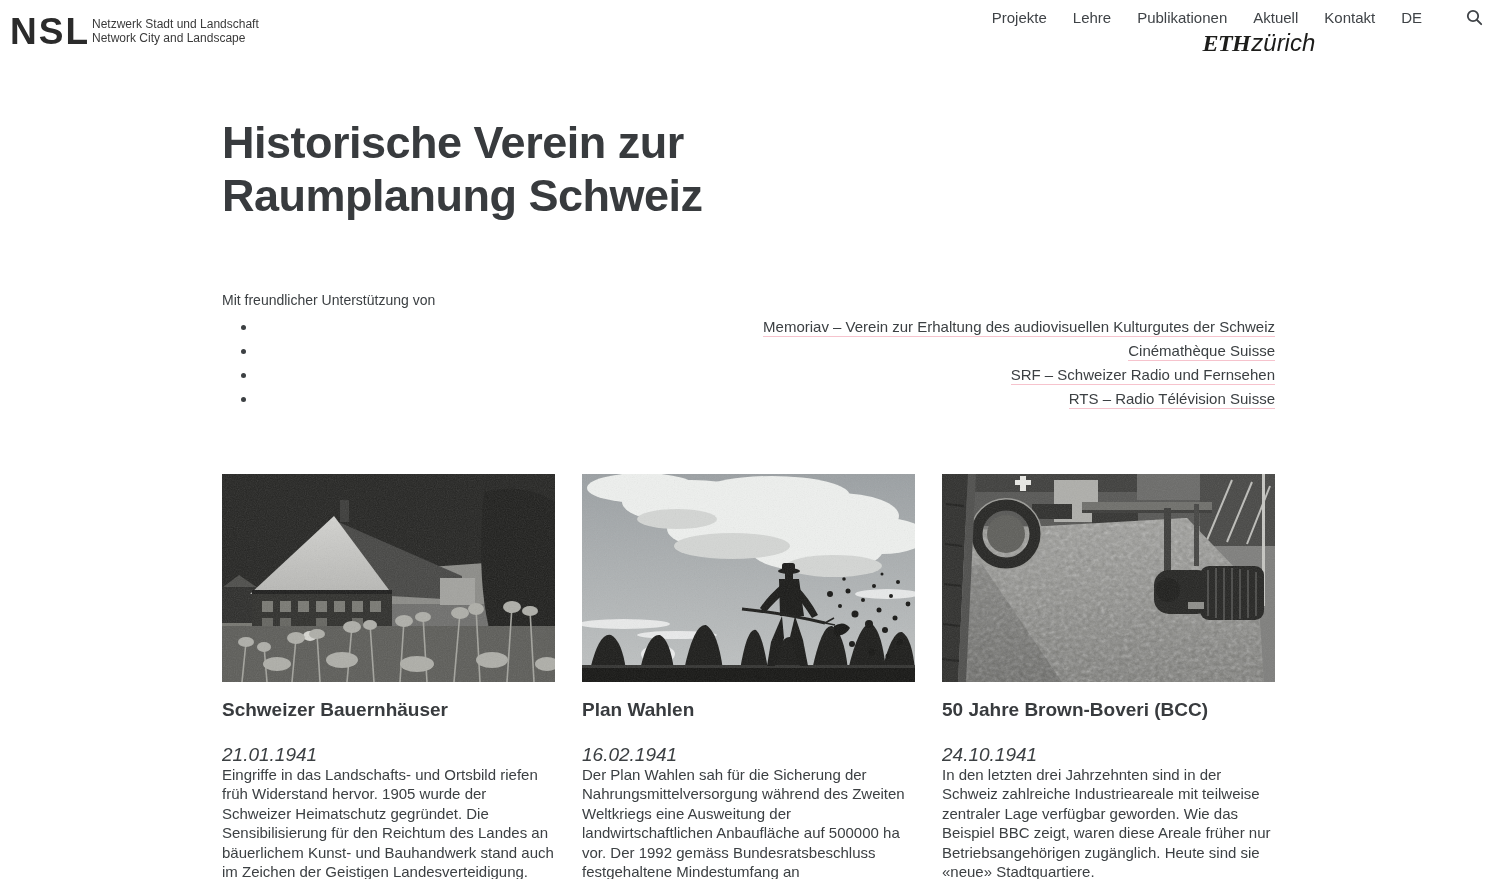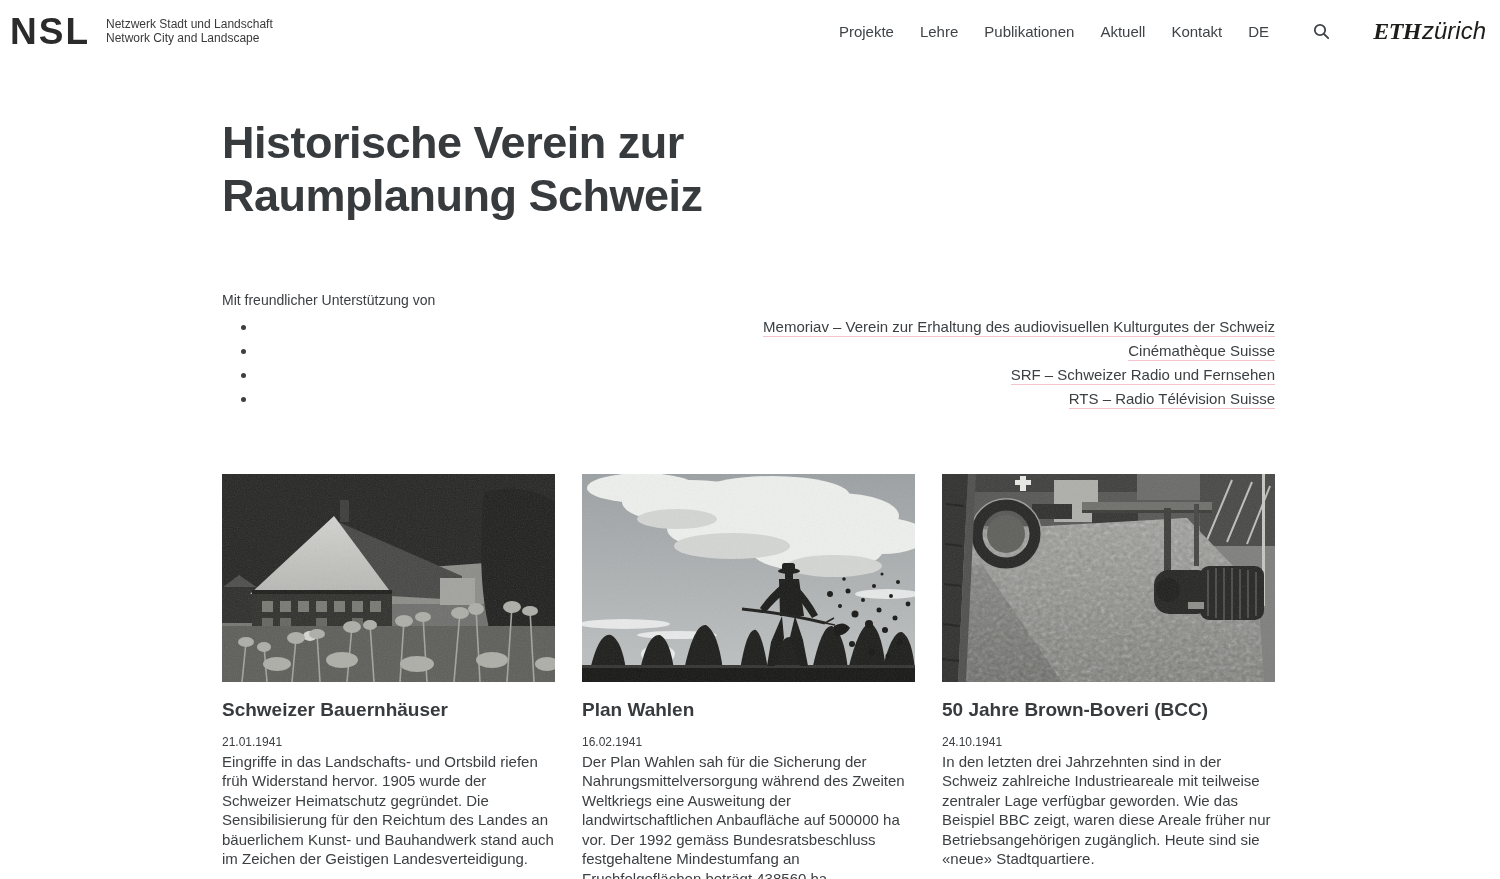--- a/index.html
+++ b/index.html
@@ -2,24 +2,24 @@
 <html><head>
 <meta charset="utf-8">
 <style>
   * { box-sizing: border-box; margin: 0; padding: 0; }
   html, body { width: 1500px; height: 879px; background: #ffffff; overflow: hidden; }
   body { font-family: "Liberation Sans", sans-serif; color: #3c4043; }
 
   
   header { display: flex; justify-content: space-between; align-items: center;
            height: 62px; padding: 0 14px 0 10px; background: #fff; }
-  .logo-group { display: flex; align-items: center; gap: 16px; cursor: pointer; }
+  .logo-group { display: flex; align-items: center; gap: 2px; cursor: pointer; }
   .nsl-abbr { font-size: 37px; font-weight: 900; letter-spacing: 2px; color: #2b2b2b; line-height: 1; }
   .nsl-text { font-size: 12px; color: #3a3a3a; line-height: 1.2; font-weight: 500; }
-  .header-right { display: flex; align-items: center; }
+  .header-right { display: flex; align-items: center; flex-direction: column; }
   nav { display: flex; align-items: center; gap: 26px; }
   .nav-item { font-size: 15px; color: #3f4347; cursor: pointer; white-space: nowrap; }
   .lang { }
   .search-btn { margin-left: 14px; width: 24px; height: 24px; display: flex;
                 align-items: center; justify-content: center; cursor: pointer; }
   .eth-logo { margin-left: 40px; font-style: italic; font-size: 24px; color: #1d1d1b;
               white-space: nowrap; cursor: pointer; }
   .eth-logo .eth-bold { font-weight: 900; letter-spacing: -0.5px; font-family: Liberation Serif, serif; }
   .eth-logo .eth-rest { font-weight: 400; margin-left: 1px; }
 
@@ -33,21 +33,21 @@
 
   a.link { color: inherit; text-decoration: none; border-bottom: 1.5px solid #f6c3cd;
            padding-bottom: 0.5px; cursor: pointer; }
 
   
   .cards { display: flex; gap: 27px; margin-top: 65px; }
   .card { width: 333px; flex: 0 0 333px; }
   .card-image { width: 333px; height: 208px; overflow: hidden; background: #888; }
   .card-image svg { display: block; width: 333px; height: 208px; }
   .card h2 { font-size: 19px; font-weight: 700; color: #383b3e; margin-top: 17px; }
-  .card .date { font-size: 12px; margin-top: 11px; line-height: 20px; }
+  .card .date { font-size: 19px; font-style: italic; margin-top: 24px; line-height: 20px; }
   .card .desc { font-size: 15px; line-height: 19.5px; margin-top: 0; }
   .card .card-link { display: inline-block; font-size: 15px; margin-top: 10px; }
 </style>
 </head>
 <body>
 
 <header>
   <div class="logo-group">
     <span class="nsl-abbr">NSL</span>
     <span class="nsl-text">

